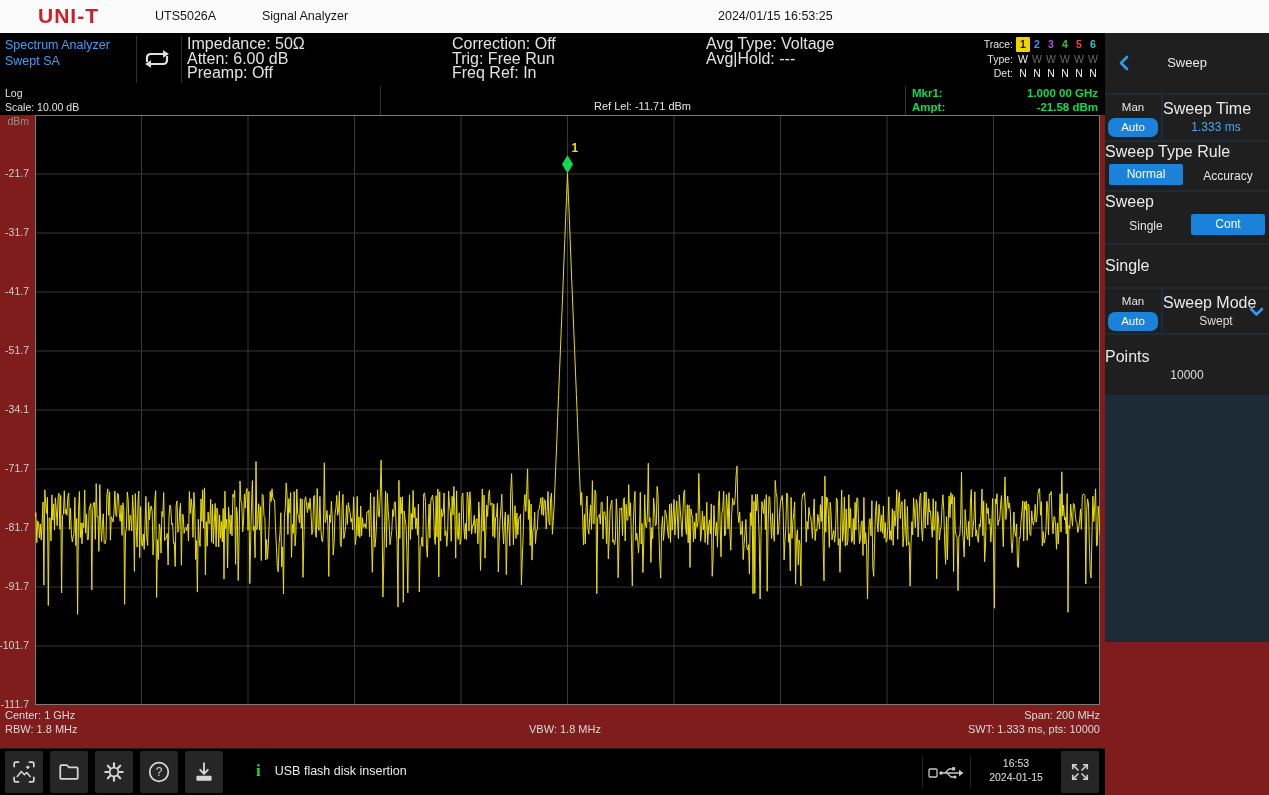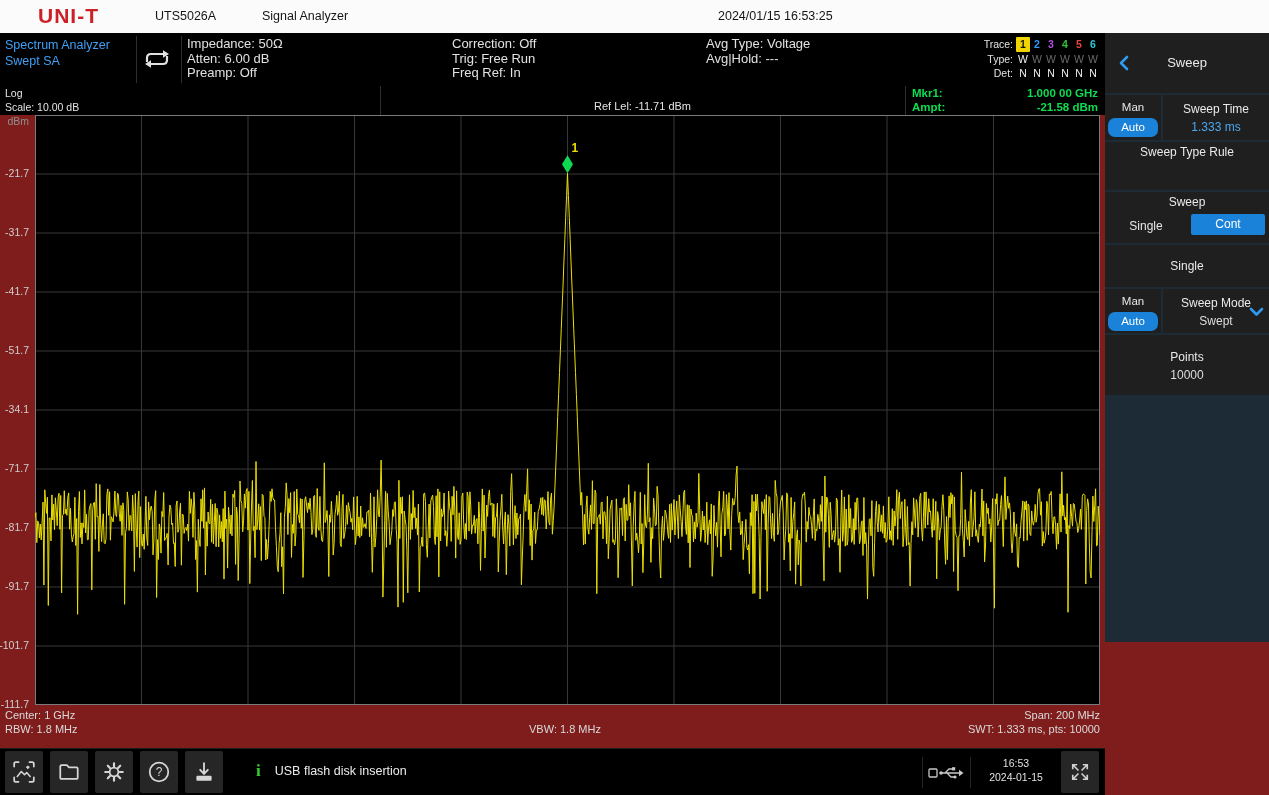--- a/index.html
+++ b/index.html
@@ -16,21 +16,21 @@
   .logo{position:absolute;left:38px;top:4px;font-size:21px;font-weight:bold;letter-spacing:1px;color:var(--logo-red);}
   .model{position:absolute;left:155px;top:9px;font-size:12.5px;color:#151515;}
   .appname{position:absolute;left:262px;top:9px;font-size:12.5px;color:#151515;}
   .datetime{position:absolute;left:718px;top:9px;font-size:12.5px;color:#151515;}
 
   
   .r2{position:absolute;left:0;top:33px;width:1105px;height:53px;background:#000;border-bottom:1px solid #2a2a2a;}
   .vd{position:absolute;top:3px;bottom:3px;width:1px;background:#2f2f2f;}
   .mode{position:absolute;left:5px;top:4px;font-size:12.5px;line-height:16px;color:var(--mode-blue);}
   .loopwrap{position:absolute;left:142px;top:14px;}
-  .icol{position:absolute;top:4px;font-size:13px;line-height:14.5px;color:#e2e2e2;}
+  .icol{position:absolute;top:4px;font-size:16px;line-height:14.5px;color:#e2e2e2;}
   .trc{position:absolute;left:976px;top:4px;display:grid;grid-template-columns:40px repeat(6,14px);
        font-size:10.5px;line-height:14.5px;color:#e2e2e2;}
   .trc .tl{text-align:right;padding-right:3px;color:#e2e2e2;}
   .trc .tn{text-align:center;font-weight:bold;cursor:default;border-radius:1px;}
   .trc .tw,.trc .td{text-align:center;}
   .trc .dim{color:#6b6b6b;}
   .trc .bright{color:#f0f0f0;}
 
   
   .r3{position:absolute;left:0;top:86px;width:1105px;height:29px;background:#000;}
@@ -65,21 +65,21 @@
            display:flex;flex-direction:column;gap:2px;}
   .sp{background:#1f1f1f;position:relative;flex:0 0 auto;}
   .sp.hd{height:60px;}
   .sp-title{line-height:60px;text-align:center;font-size:13px;color:#eaeaea;}
   .back{position:absolute;left:14px;top:22px;}
   .row{display:flex;gap:2px;background:none;}
   .lcol{width:56px;background:#1f1f1f;display:flex;flex-direction:column;justify-content:center;gap:1px;padding:2px 3px;box-sizing:border-box;}
   .ma{height:19px;line-height:19px;text-align:center;font-size:11.5px;color:#e6e6e6;border-radius:2px;}
   .ma.sel{background:var(--accent);color:#fff;border-radius:7px;}
   .rcol{flex:1;background:#1f1f1f;display:flex;flex-direction:column;justify-content:center;position:relative;}
-  .ttl{text-align:center;font-size:12px;color:#eaeaea;line-height:20px;}
+  .ttl{font-size:16px;color:#eaeaea;line-height:20px;}
   .val{text-align:center;font-size:12px;color:var(--value-blue);line-height:17px;}
   .val2{text-align:center;font-size:12px;color:#dedede;line-height:17px;}
   .p1{height:45px;} .p2{height:48px;} .p3{height:51px;} .p4{height:42px;} .p5{height:44px;} .p6{height:60px;display:flex;flex-direction:column;justify-content:center;}
   .p4 .ttl{line-height:42px;}
   .opts{display:flex;height:25px;align-items:center;}
   .opt{flex:1;text-align:center;}
   .btn{display:inline-block;width:74px;line-height:21px;background:var(--accent);border-radius:2px;font-size:12px;color:#fff;}
   .plain{font-size:12px;color:#e6e6e6;}
   .chev{position:absolute;right:5px;top:18px;}
 </style>
@@ -286,20 +286,24 @@
         <div class="ma sel">Auto</div>
       </div>
       <div class="rcol">
         <div class="ttl">Sweep Time</div>
         <div class="val">1.333 ms</div>
       </div>
     </div>
 
     <div class="sp p2">
       <div class="ttl">Sweep Type Rule</div>
+      <div class="opts">
+        <div class="opt"><span class="btn">Normal</span></div>
+        <div class="opt"><span class="plain">Accuracy</span></div>
+      </div>
     </div>
 
     <div class="sp p3">
       <div class="ttl">Sweep</div>
       <div class="opts">
         <div class="opt"><span class="plain">Single</span></div>
         <div class="opt"><span class="btn">Cont</span></div>
       </div>
     </div>
 

